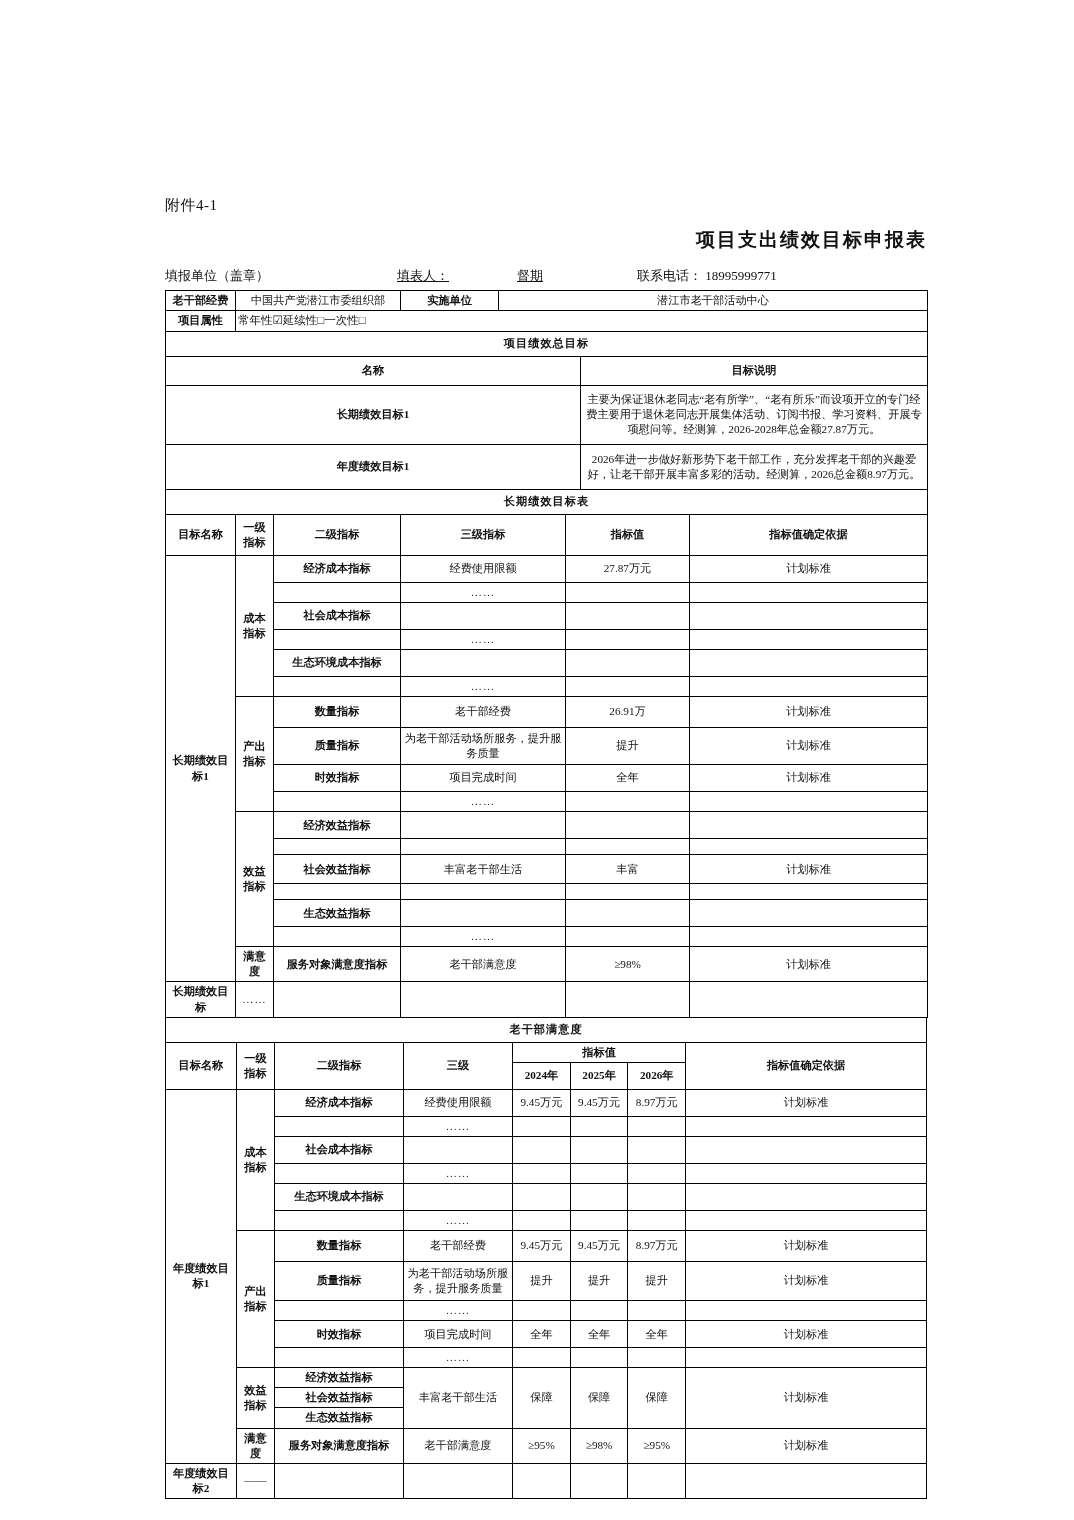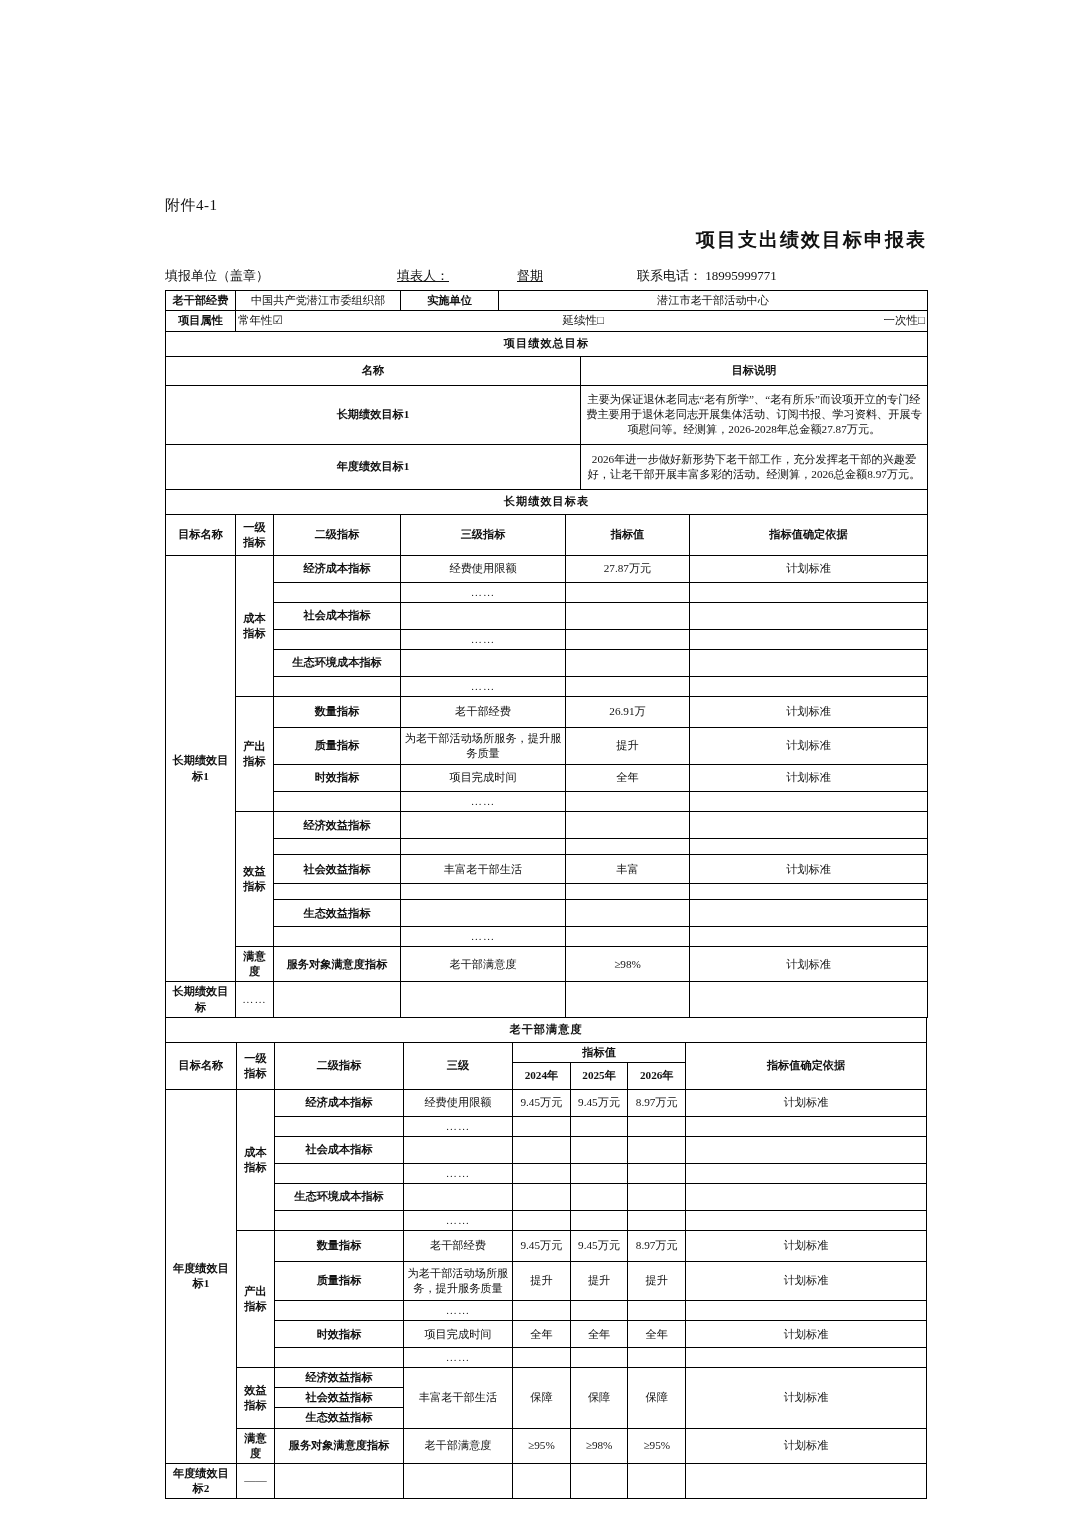--- a/index.html
+++ b/index.html
@@ -72,22 +72,21 @@
   .desc {
     text-align: left;
     font-size: 11px;
     line-height: 1.45;
     padding: 3px 5px;
   }
   .dots { letter-spacing: 1px; font-size: 11px; }
   .tiny { font-size: 10.5px; }
   .attr-opts {
     display: flex;
-    justify-content: space-between;
-    gap: 58px;
+    justify-content: flex-start;
     font-size: 11.5px;
   }
   .chk { display: inline-block; }
   .cell-sub { font-size: 10.6px; margin-top: 20px; }
 </style>
 </head>
 <body>
 
 <div class="page">
   <div class="doc">

